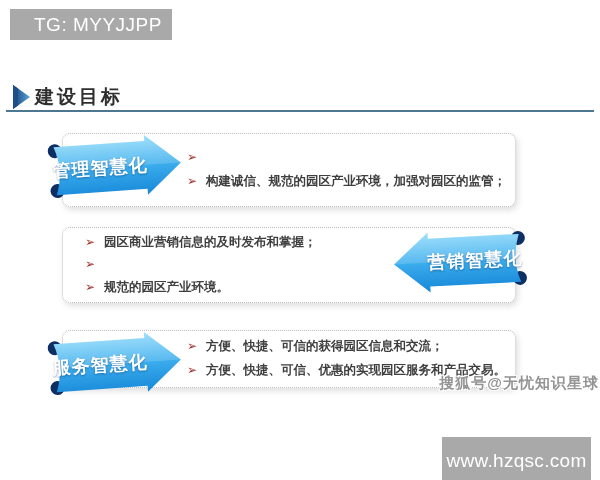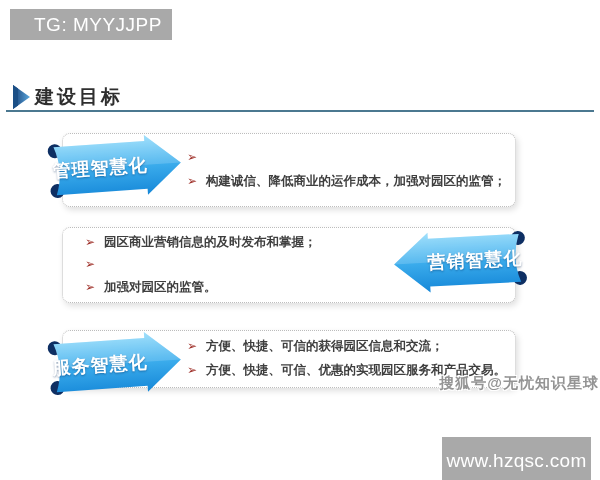--- a/index.html
+++ b/index.html
@@ -102,21 +102,21 @@
 </div>
 <div id="title-rule"></div>
 
 <div class="card" id="card-1">
   <ul class="bullets">
     <li class="bullet">
       <span class="marker">➢</span>
     </li>
     <li class="bullet">
       <span class="marker">➢</span>
-      <span>构建诚信、降低商业的运作成本，加强对园区的监管；</span>
+      <span>构建诚信、规范的园区产业环境，加强对园区的监管；</span>
     </li>
   </ul>
 </div>
 <div class="banner point-right" id="banner-1">
   <svg viewBox="0 0 136 62">
     <circle cx="9" cy="11" r="7" fill="#0e2f63"></circle>
     <circle cx="9" cy="51" r="7" fill="#0e2f63"></circle>
     <path d="M8,7 L99,7 L99,1 L134,31 L99,61 L99,55 L8,55 Q17,31 8,7 Z" fill="url(#grad-ribbon)"></path>
     <path d="M8,7 L99,7 L99,1 L134,31 L99,31 L8,31 Q13,19 8,7 Z" fill="#ffffff" opacity="0.17"></path>
   </svg>
@@ -127,21 +127,21 @@
   <ul class="bullets">
     <li class="bullet">
       <span class="marker">➢</span>
       <span>园区商业营销信息的及时发布和掌握；</span>
     </li>
     <li class="bullet">
       <span class="marker">➢</span>
     </li>
     <li class="bullet">
       <span class="marker">➢</span>
-      <span>加强对园区的监管。</span>
+      <span>规范的园区产业环境。</span>
     </li>
   </ul>
 </div>
 <div class="banner point-left" id="banner-2">
   <svg viewBox="0 0 136 62">
     <circle cx="9" cy="11" r="7" fill="#0e2f63"></circle>
     <circle cx="9" cy="51" r="7" fill="#0e2f63"></circle>
     <path d="M8,7 L99,7 L99,1 L134,31 L99,61 L99,55 L8,55 Q17,31 8,7 Z" fill="url(#grad-ribbon)"></path>
     <path d="M8,7 L99,7 L99,1 L134,31 L99,31 L8,31 Q13,19 8,7 Z" fill="#ffffff" opacity="0.17"></path>
   </svg>

